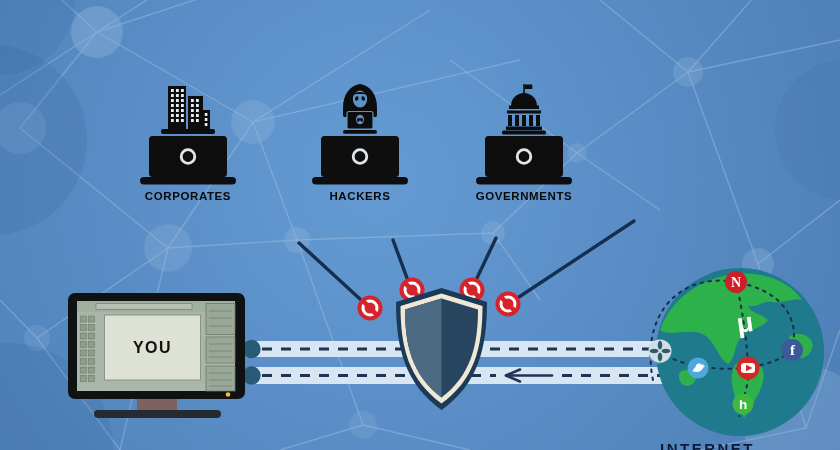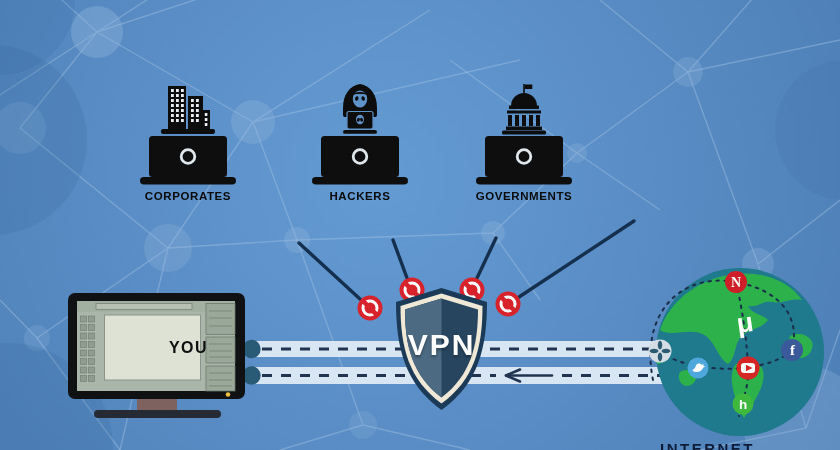--- a/index.html
+++ b/index.html
@@ -9,21 +9,21 @@
     background:radial-gradient(circle at 45% 40%, #649bd3 0%, #5b8ec6 45%, #4d7fb6 100%);
   }
   .stage svg{display:block;}
   .abs{position:absolute;}
   .threat{position:absolute;top:82px;width:120px;display:flex;flex-direction:column;align-items:center;}
   .threat-icon{height:54px;display:flex;align-items:flex-end;justify-content:center;}
   .threat-label{margin-top:4px;font-size:11.5px;font-weight:bold;color:#0a0a0a;letter-spacing:.6px;text-align:center;}
   .you-label{
     position:absolute;left:104px;top:315px;width:97px;height:65px;
     display:flex;align-items:center;justify-content:center;
-    font-size:16px;font-weight:bold;color:#101010;letter-spacing:1.5px;z-index:6;padding-left:36px;
+    font-size:16px;font-weight:bold;color:#101010;letter-spacing:1.5px;z-index:6;
   }
   .vpn-label{
     position:absolute;left:392px;top:328px;width:99px;text-align:center;
     font-size:30px;font-weight:bold;color:#ffffff;letter-spacing:2px;z-index:10;
     text-shadow:0 2px 3px rgba(0,0,0,.35);
   }
   .internet-label{
     position:absolute;left:660px;top:420px;width:160px;
     font-size:15px;font-weight:bold;color:#0e1b38;letter-spacing:2.5px;z-index:8;margin-top:20px;
   }
@@ -340,15 +340,14 @@
 
   <div class="abs z9" style="left:392px;top:287px">
     <svg width="99" height="124" viewBox="0 0 99 124">
       <path d="M49.5,1 L95,15 C95,61 86,97 49.5,123 C13,97 4,61 4,15 Z" fill="#1b3a57"></path>
       <path d="M49.5,6.5 L90.5,19 C90.5,60 82.5,92.5 49.5,116.5 C16.5,92.5 8.5,60 8.5,19 Z" fill="#efe8d6"></path>
       <path d="M49.5,11.5 L86,22.5 C86,59 78.5,88.5 49.5,110.5 C20.5,88.5 13,59 13,22.5 Z" fill="#27455f"></path>
       <path d="M49.5,11.5 L49.5,110.5 C20.5,88.5 13,59 13,22.5 Z" fill="#4c6a82"></path>
       <path d="M49.5,11.5 L13,22.5 C13,59 20.5,88.5 49.5,110.5 C36,85 32,55 35,30 Z" fill="#4c6a82" opacity="0.55"></path>
     </svg>
   </div>
-  <div class="vpn-label">VPN</div>
 
 </div>
 
 </body></html>

